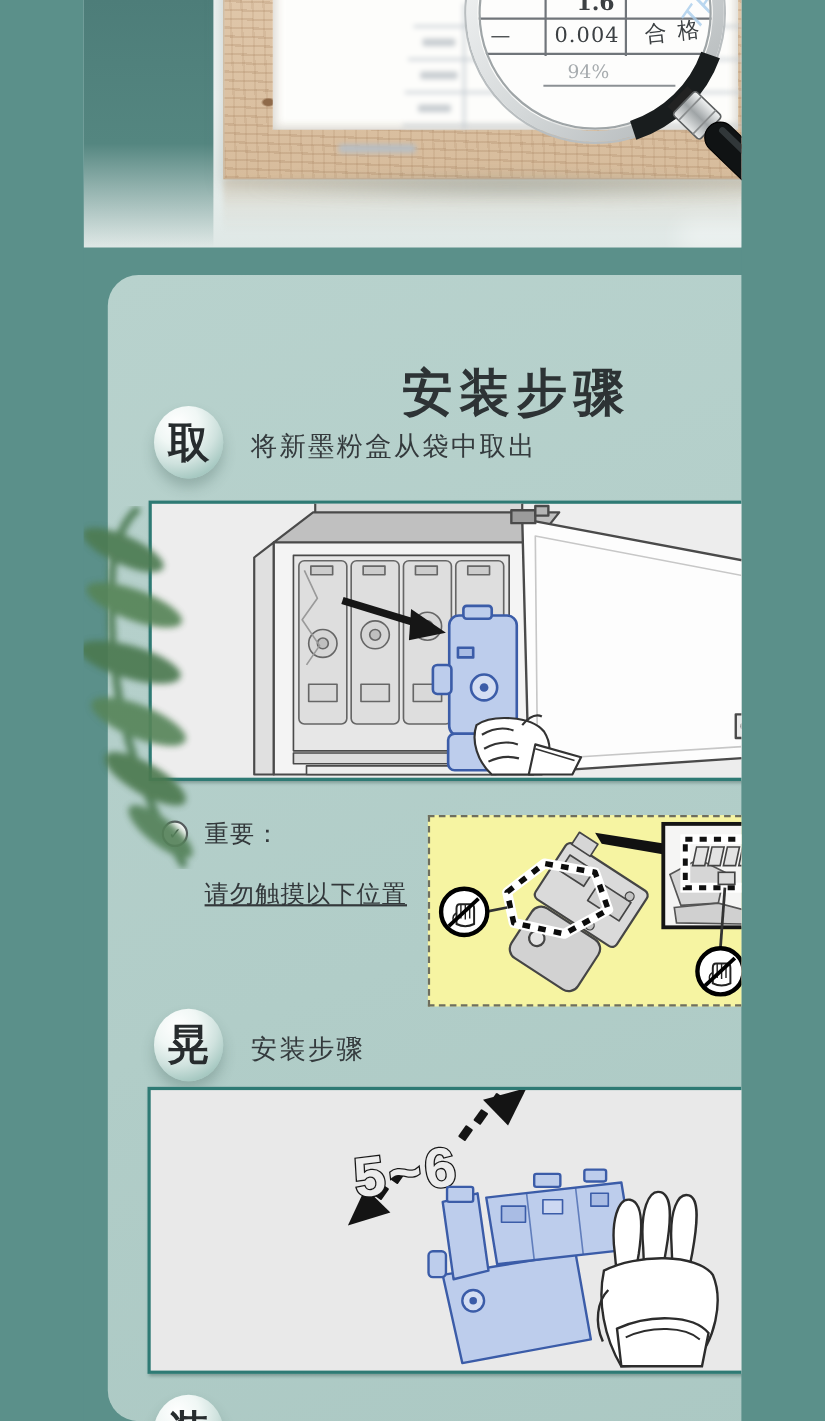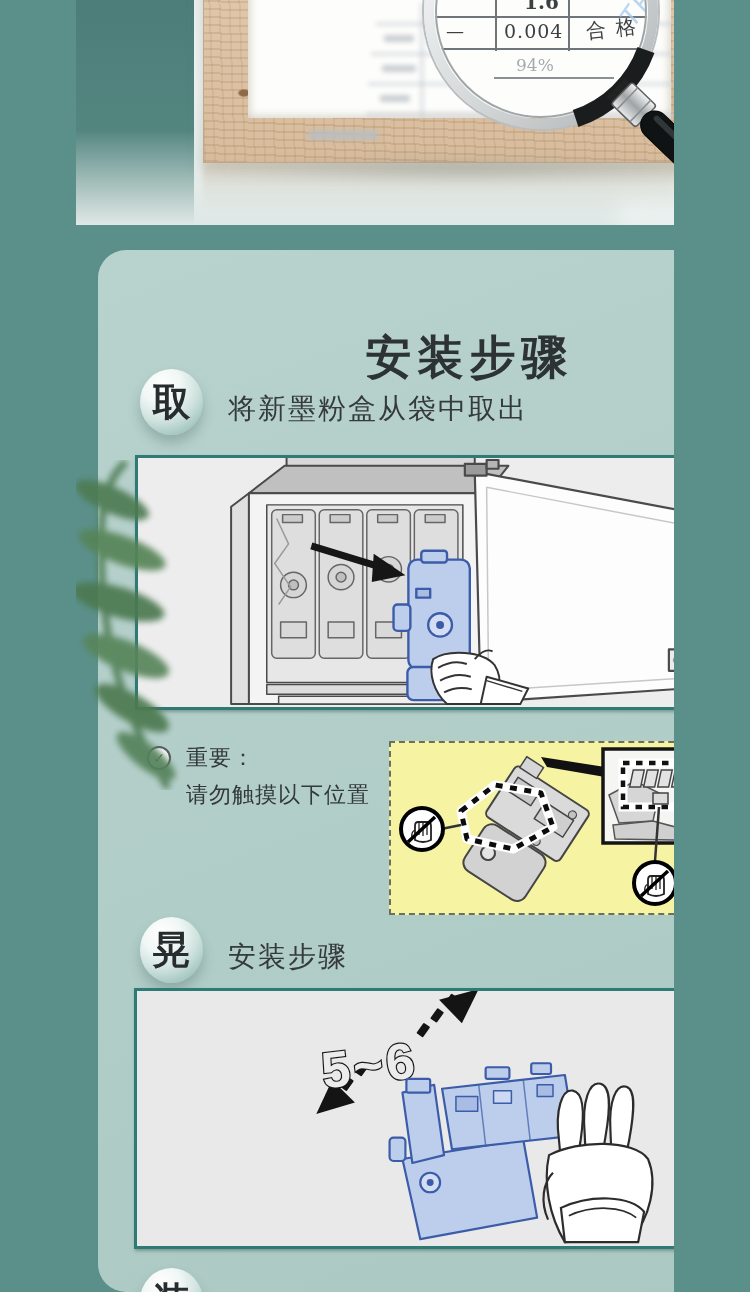--- a/index.html
+++ b/index.html
@@ -46,35 +46,35 @@
   .title{position:absolute;left:0;top:46px;width:100%;text-align:center;
         font-size:46px;font-weight:700;color:#2d3335;letter-spacing:6px;}
   .badge{position:absolute;width:63px;height:66px;border-radius:50%;
         background:radial-gradient(circle at 34% 24%,#ffffff 0%,#f0f7f5 30%,#cfe2de 56%,#a7c9c2 78%,#8db4ac 100%);
         box-shadow:0 8px 12px rgba(43,74,69,.25);
         display:flex;align-items:center;justify-content:center;
         font-size:38px;font-weight:700;color:#272c2e;}
   .badge-take{left:42px;top:119px;}
   .badge-shake{left:42px;top:667px;}
   .badge-install{left:42px;top:1018px;}
-  .step-text{position:absolute;font-size:28px;color:#343a3d;letter-spacing:2px;}
+  .step-text{position:absolute;font-size:24px;color:#343a3d;letter-spacing:2px;}
   .step-text-1{left:130px;top:140px;}
   .step-text-2{left:130px;top:688px;}
   .panel{position:absolute;box-sizing:border-box;border:3px solid #2e7a74;
         box-shadow:1px 2px 3px rgba(25,55,50,.35);}
   .panel1{left:37px;top:205px;width:628px;height:255px;background:#ededed;}
   .panel2{left:36px;top:738px;width:629px;height:261px;background:#e9e9e9;}
   .panel svg{position:absolute;left:0;top:0;width:100%;height:100%;}
   .check-icon{position:absolute;left:49px;top:496px;width:24px;height:24px;border-radius:50%;
         border:2px solid #565b5e;background:#fafcfb;box-sizing:border-box;
         display:flex;align-items:center;justify-content:center;
         font-size:14px;font-weight:700;color:#2f3437;}
   .imp-line{position:absolute;left:88px;font-size:22px;color:#33383b;letter-spacing:1px;}
   .imp-line1{top:493px;}
-  .imp-line2{top:530px;}
+  .imp-line2{top:548px;text-decoration:underline;}
   .note{position:absolute;left:291px;top:491px;width:365px;height:174px;box-sizing:border-box;
         background:#f6f4a2;border:2px dashed #6e6e5e;}
   .note svg{position:absolute;left:0;top:0;width:100%;height:100%;}
   .leaf{position:absolute;left:-20px;top:460px;width:126px;height:330px;z-index:6;}
 </style>
 </head>
 <body>
 
 <div id="page">
 

